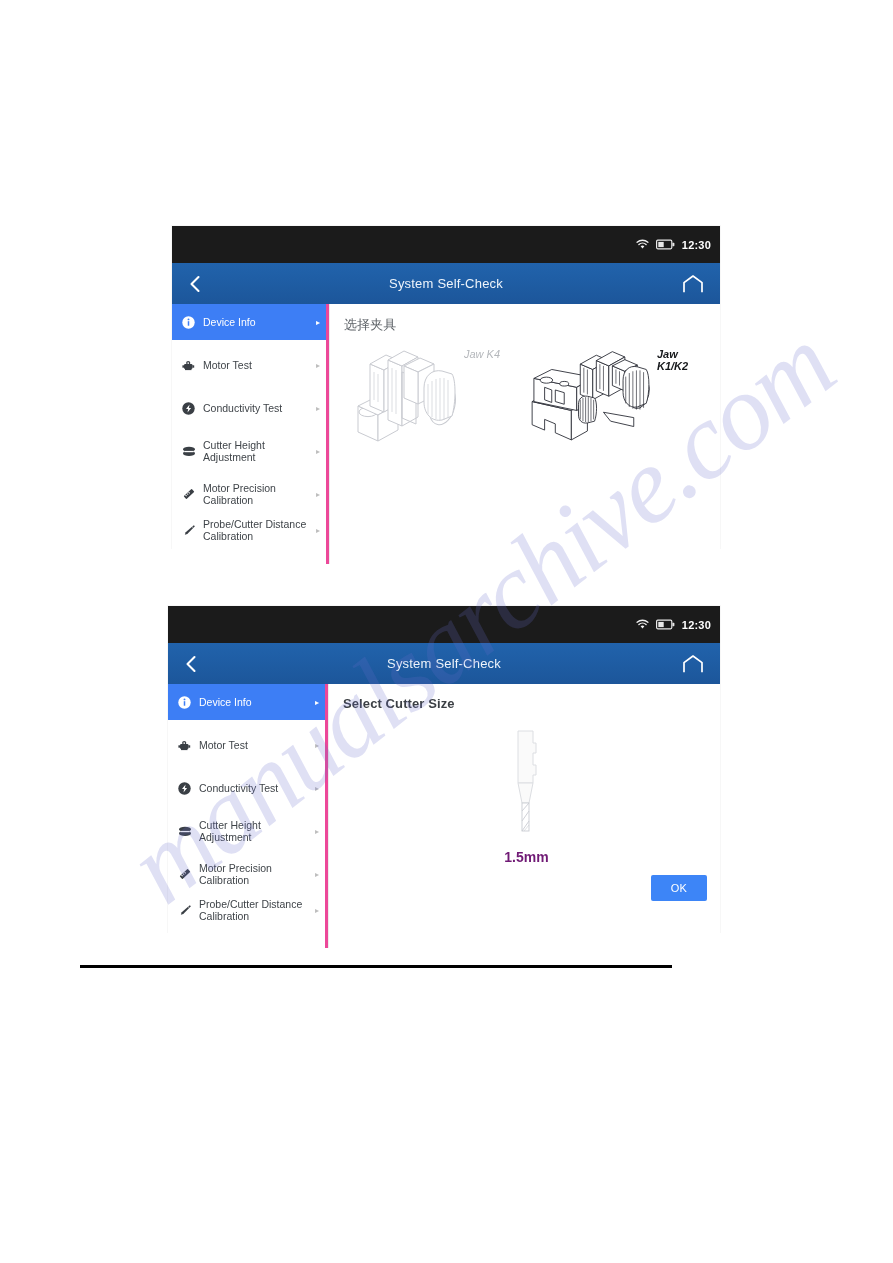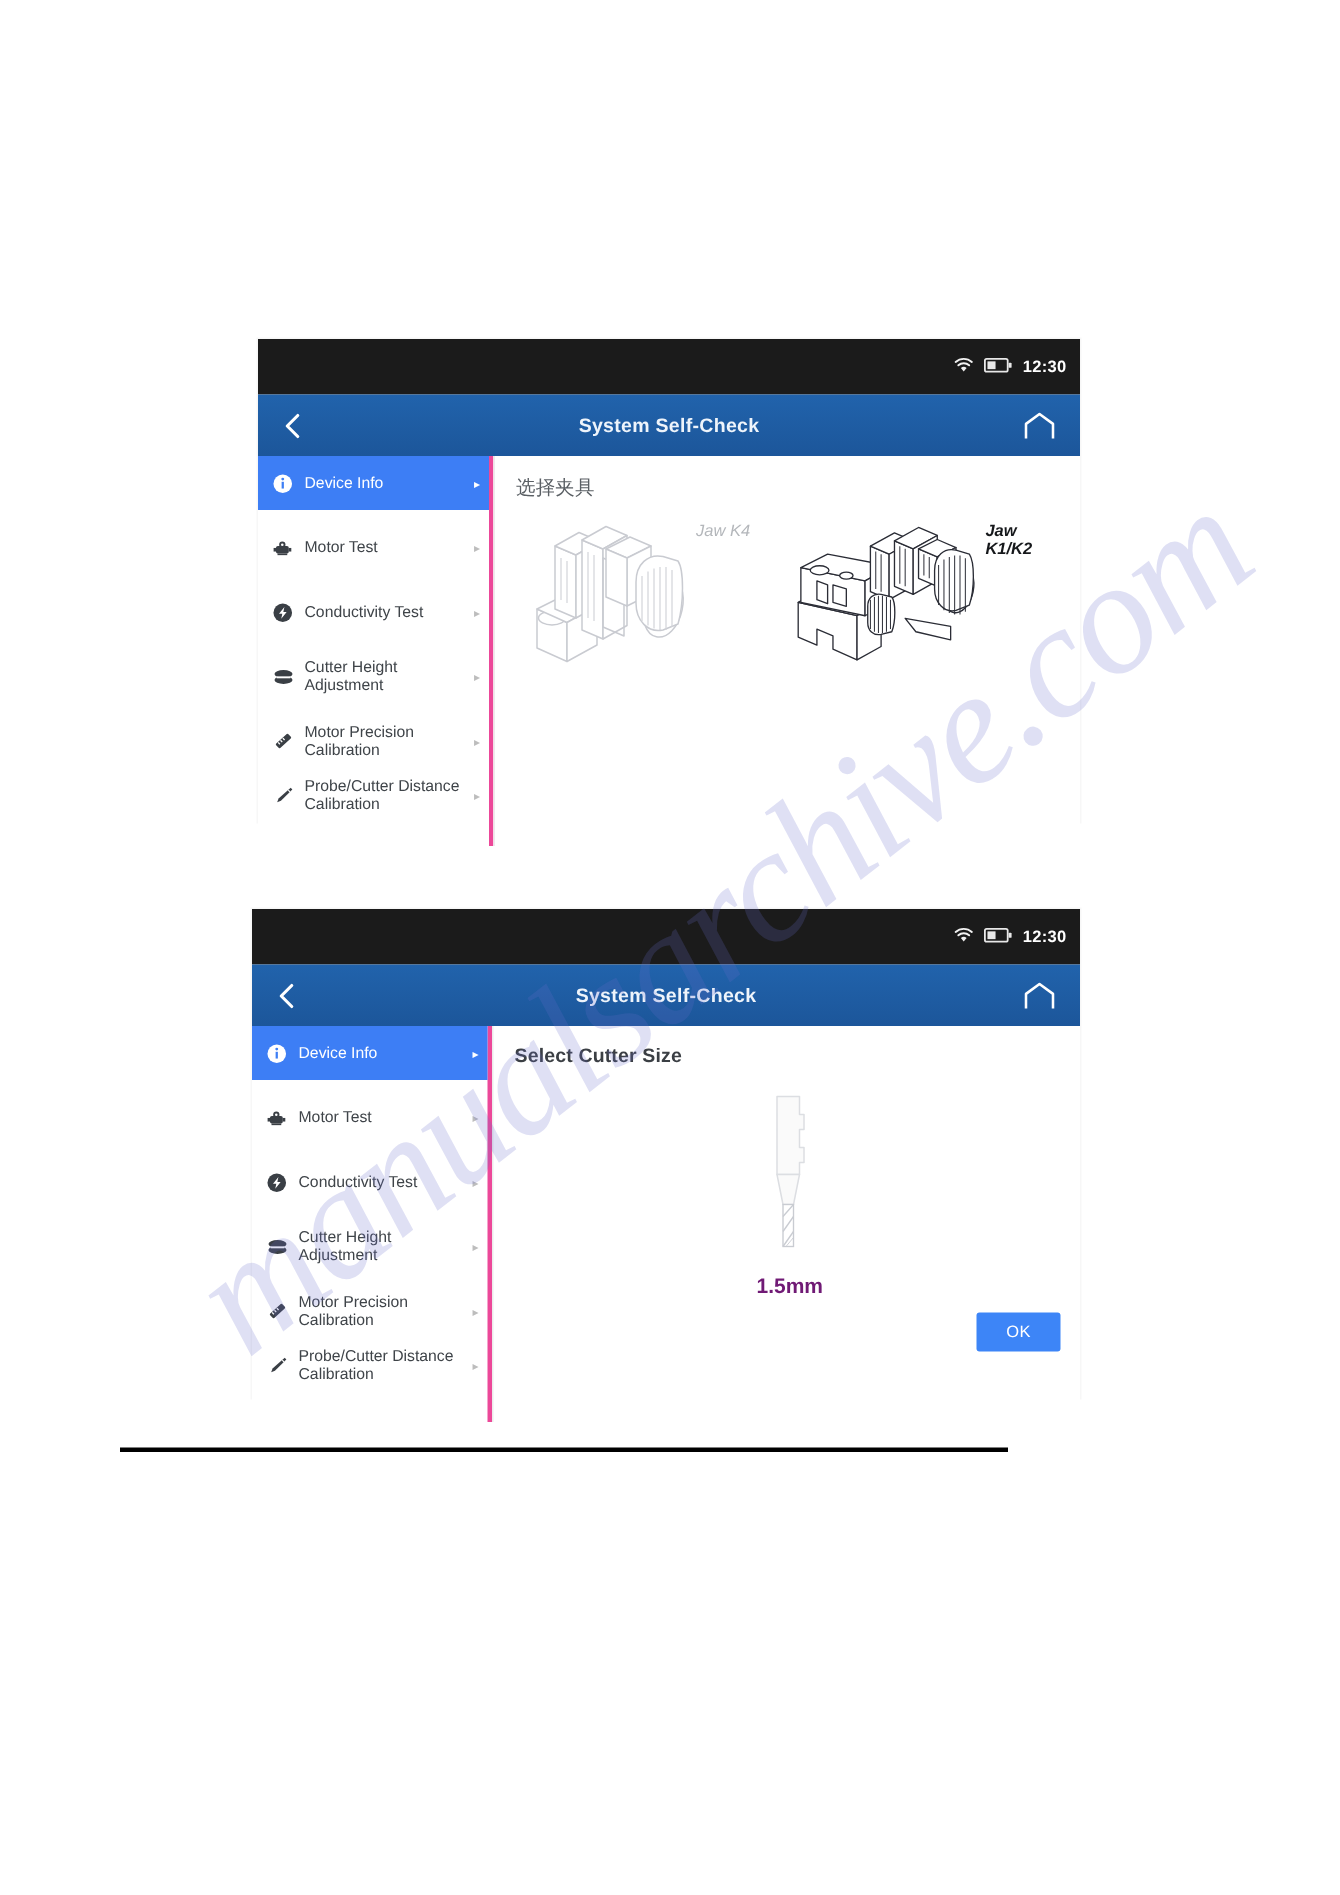--- a/index.html
+++ b/index.html
@@ -72,21 +72,20 @@
     align-items: center;
     position: relative;
   }
   .topbar-title {
     position: absolute;
     left: 0; right: 0;
     text-align: center;
     color: #eef4fb;
     font-size: 13px;
     letter-spacing: 0.2px;
-    font-weight: bold;
   }
   .back-btn {
     width: 46px; height: 41px;
     display: flex; align-items: center; justify-content: center;
     position: relative; z-index: 2;
     cursor: pointer;
   }
   .home-btn {
     width: 46px; height: 41px;
     display: flex; align-items: center; justify-content: center;

